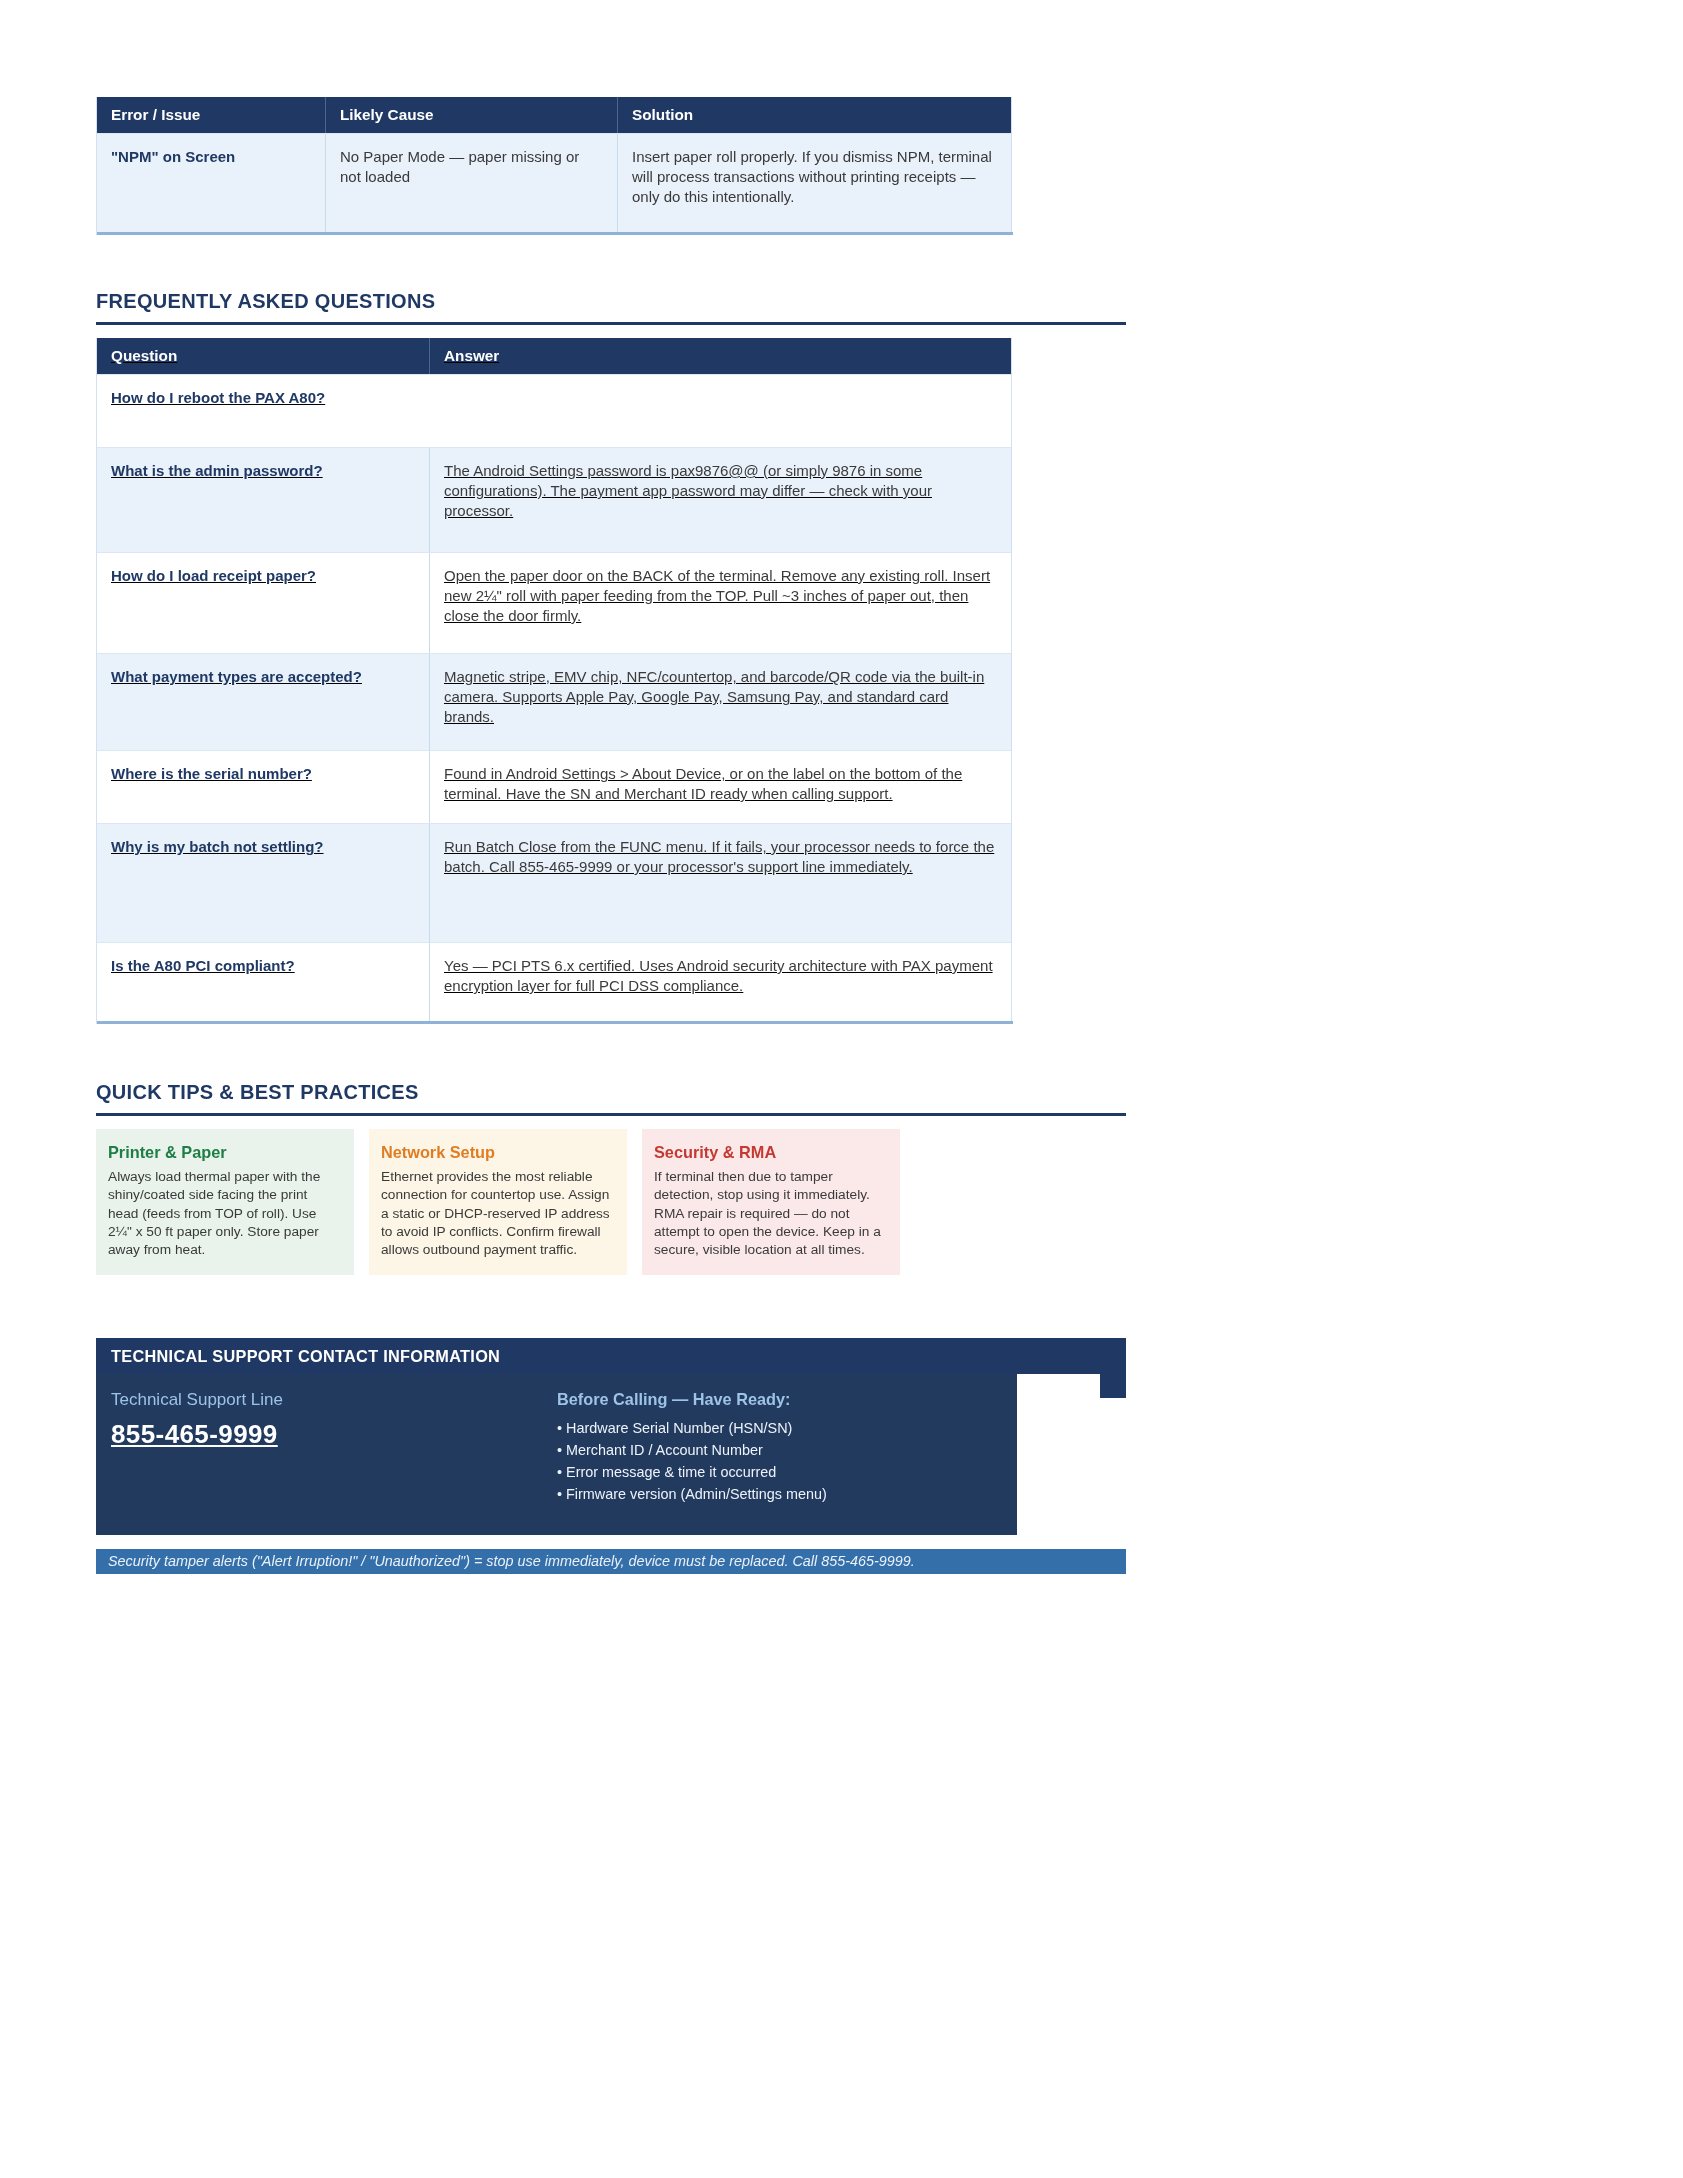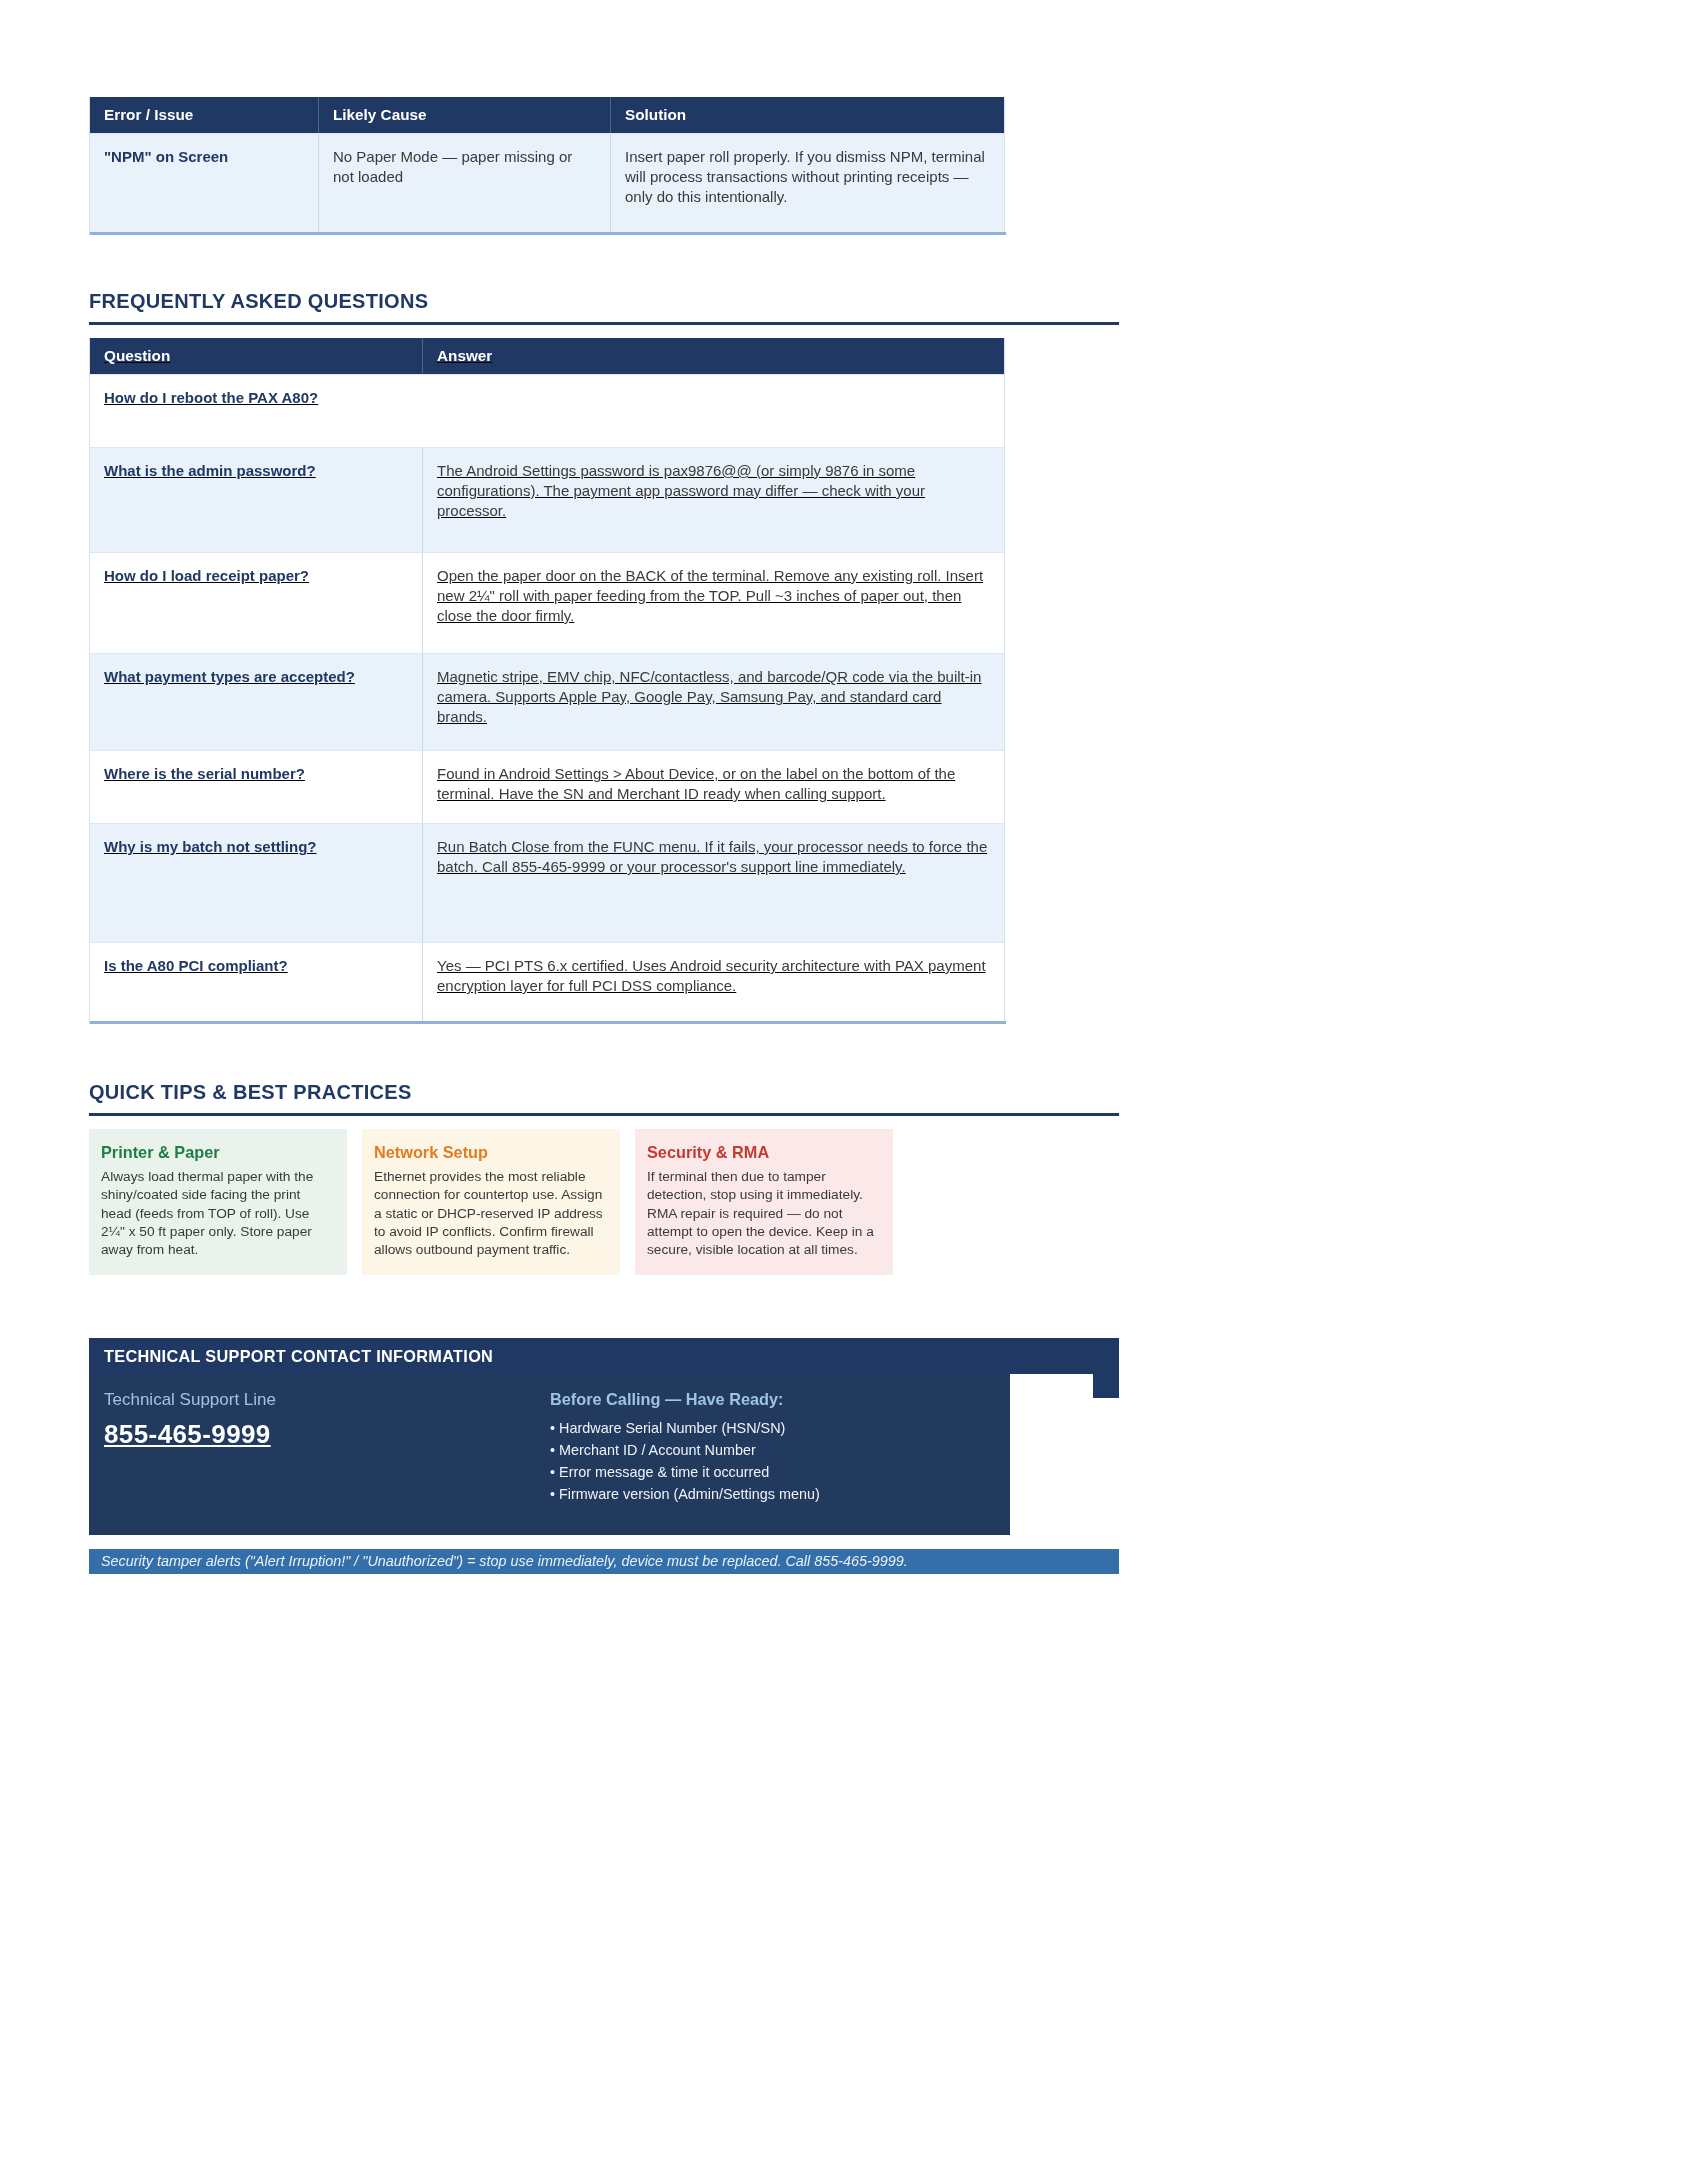--- a/index.html
+++ b/index.html
@@ -4,21 +4,21 @@
 <style>
   * { margin:0; padding:0; box-sizing:border-box; }
   html,body { background:#ffffff; }
   body { font-family:"Liberation Sans", sans-serif; }
   .page {
     position:relative;
     width:1683px; height:2178px;
     background:#ffffff;
     overflow:hidden;
   }
-  .content { position:absolute; left:89px; top:0; width:1030px; }
+  .content { position:absolute; left:96px; top:0; width:1030px; }
 
   
   .tbl { width:916px; border-left:1px solid #d3e0ef; border-right:1px solid #d3e0ef; }
   .tbl-head { display:grid; background:#1f3864; color:#ffffff; }
   .tbl-head .cell { padding:9px 14px; font-size:15.3px; font-weight:bold; border-left:1px solid #4a6591; }
   .tbl-head .cell:first-child { border-left:none; }
   .tbl-row { display:grid; background:#ffffff; border-top:1px solid #dde7f2; }
   .tbl-row.alt { background:#e9f1fa; }
   .tbl-row .cell { padding:13px 14px 10px 14px; font-size:15px; line-height:20px; color:#3a3a3a; border-left:1px solid #c9daec; }
   .tbl-row .cell:first-child { border-left:none; }
@@ -107,21 +107,21 @@
         <div class="tbl-row faq-grid alt" style="min-height:105px">
           <div class="cell key">What is the admin password?</div>
           <div class="cell">The Android Settings password is pax9876@@ (or simply 9876 in some configurations). The payment app password may differ — check with your processor.</div>
         </div>
         <div class="tbl-row faq-grid" style="min-height:101px">
           <div class="cell key">How do I load receipt paper?</div>
           <div class="cell">Open the paper door on the BACK of the terminal. Remove any existing roll. Insert new 2¼" roll with paper feeding from the TOP. Pull ~3 inches of paper out, then close the door firmly.</div>
         </div>
         <div class="tbl-row faq-grid alt" style="min-height:97px">
           <div class="cell key">What payment types are accepted?</div>
-          <div class="cell">Magnetic stripe, EMV chip, NFC/contactless, and barcode/QR code via the built-in camera. Supports Apple Pay, Google Pay, Samsung Pay, and standard card brands.</div>
+          <div class="cell">Magnetic stripe, EMV chip, NFC/countertop, and barcode/QR code via the built-in camera. Supports Apple Pay, Google Pay, Samsung Pay, and standard card brands.</div>
         </div>
         <div class="tbl-row faq-grid" style="min-height:73px">
           <div class="cell key">Where is the serial number?</div>
           <div class="cell">Found in Android Settings &gt; About Device, or on the label on the bottom of the terminal. Have the SN and Merchant ID ready when calling support.</div>
         </div>
         <div class="tbl-row faq-grid alt" style="min-height:119px">
           <div class="cell key">Why is my batch not settling?</div>
           <div class="cell">Run Batch Close from the FUNC menu. If it fails, your processor needs to force the batch. Call 855-465-9999 or your processor's support line immediately.</div>
         </div>
         <div class="tbl-row faq-grid" style="min-height:79px">

